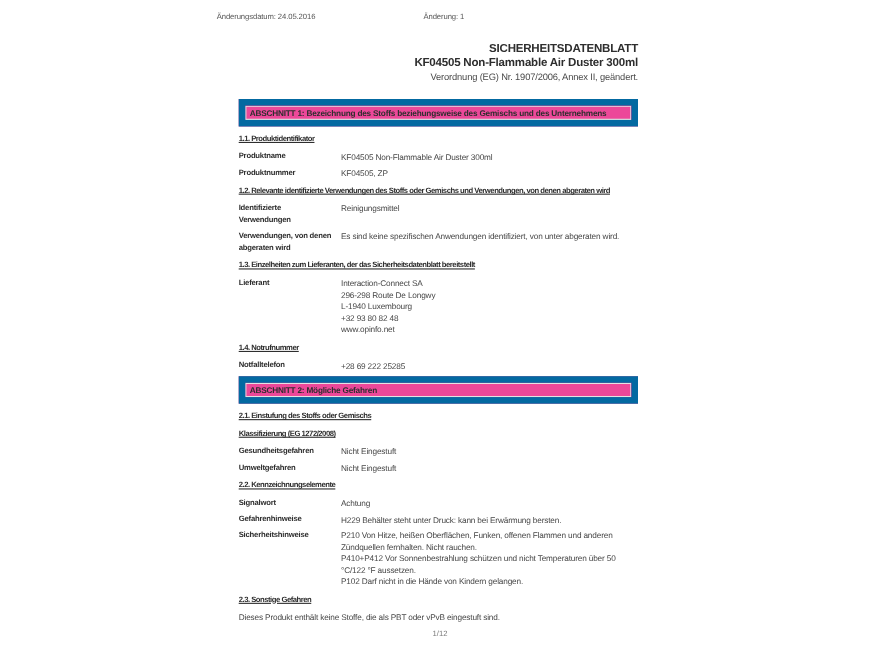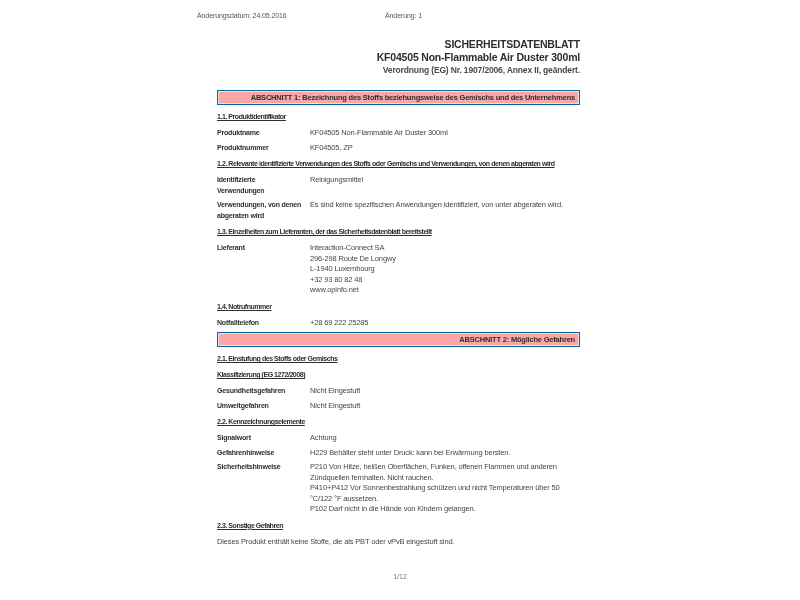--- a/index.html
+++ b/index.html
@@ -40,39 +40,38 @@
 
   .title-block { text-align: right; margin-bottom: 14px; color: #2e2e2e; }
   .doc-title, .product-title {
     font-size: 10.5px;
     font-weight: bold;
     line-height: 13px;
     letter-spacing: -0.2px;
   }
   .regulation {
     font-size: 8.5px;
-    font-weight: bold;
+    font-weight: normal;
     color: #4a4a4a;
     line-height: 12px;
   }
 
   .section-bar {
-    background: #fca5a5;
-    border: 1px solid #0369a1;
+    background: #ec4899;
+    border: 6px solid #0369a1;
     box-shadow: inset 0 0 0 1px #e3e3e3;
     color: #2e2e2e;
     font-weight: bold;
     font-size: 7.5px;
     line-height: 9px;
     letter-spacing: -0.2px;
     padding: 2px 4px;
     margin: 0 0 7px 0;
     white-space: nowrap;
     overflow: hidden;
-    text-align: right;
   }
 
   .subheading {
     font-weight: bold;
     font-size: 7px;
     letter-spacing: -0.45px;
     color: #2e2e2e;
     text-decoration: underline;
     white-space: nowrap;
     margin: 6px 0 6px 0;

